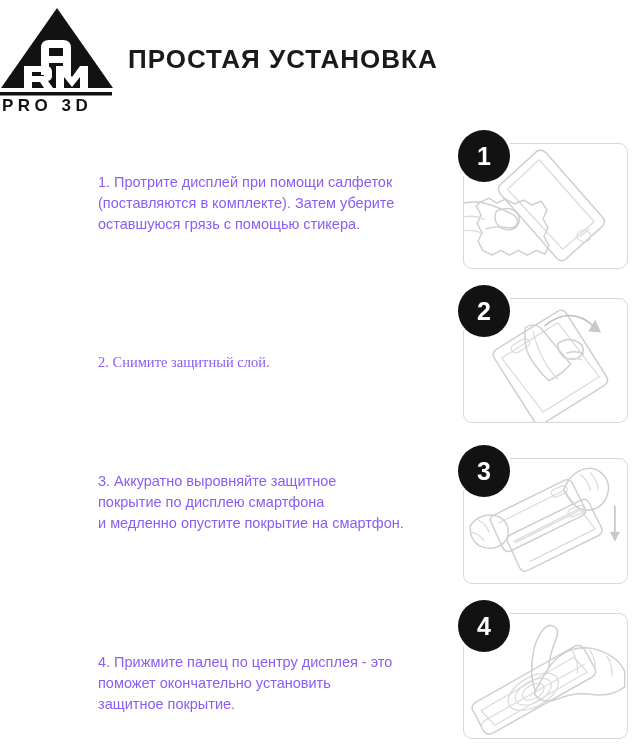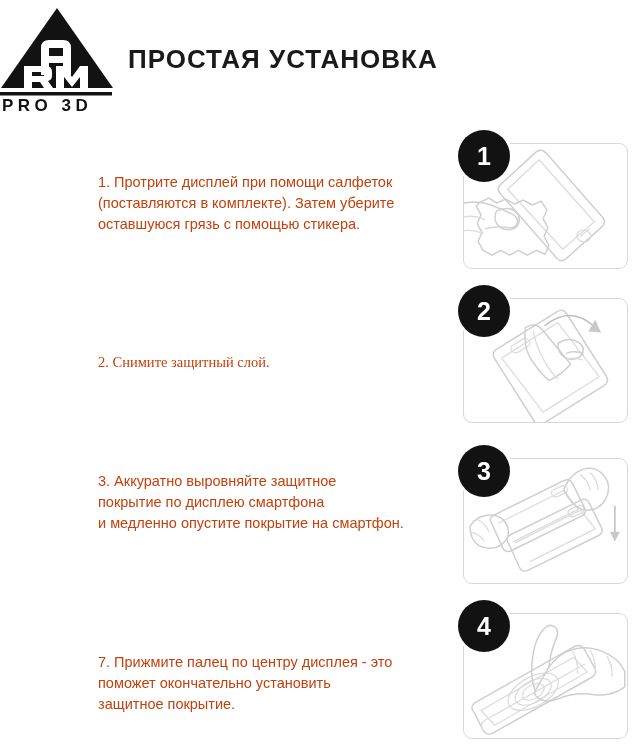--- a/index.html
+++ b/index.html
@@ -39,21 +39,21 @@
     text-align: right;
   }
 
   
   .step-text {
     position: absolute;
     left: 98px;
     width: 360px;
     font-size: 14.5px;
     line-height: 21px;
-    color: #c2410c;
+    color: #8b5cf6;
     white-space: pre-line;
   }
   #step-text-1 { top: 172px; }
   #step-text-2 { top: 352px; font-family: Liberation Serif, serif; }
   #step-text-3 { top: 471px; }
   #step-text-4 { top: 652px; }
 
   
   .panel {
     position: absolute;
@@ -127,21 +127,21 @@
 
 <div id="page-title">ПРОСТАЯ УСТАНОВКА</div>
 
 <div class="step-text" id="step-text-1">1. Протрите дисплей при помощи салфеток
 (поставляются в комплекте). Затем уберите
 оставшуюся грязь с помощью стикера.</div>
 <div class="step-text" id="step-text-2">2. Снимите защитный слой.</div>
 <div class="step-text" id="step-text-3">3. Аккуратно выровняйте защитное
 покрытие по дисплею смартфона
 и медленно опустите покрытие на смартфон.</div>
-<div class="step-text" id="step-text-4">7. Прижмите палец по центру дисплея - это
+<div class="step-text" id="step-text-4">4. Прижмите палец по центру дисплея - это
 поможет окончательно установить
 защитное покрытие.</div>
 
 <div class="panel" id="panel-1">
   <svg viewBox="0 0 165 126">
 
     <path class="ink" d="M73 8 Q78 4 83 9 L140 74 Q145 79 140 84 L104 116 Q99 121 94 116 L37 51 Q32 46 37 41 Z"></path>
 
     <path class="ink-soft" d="M76 16 L132 79 L100 107 L44 46 Z"></path>
 

